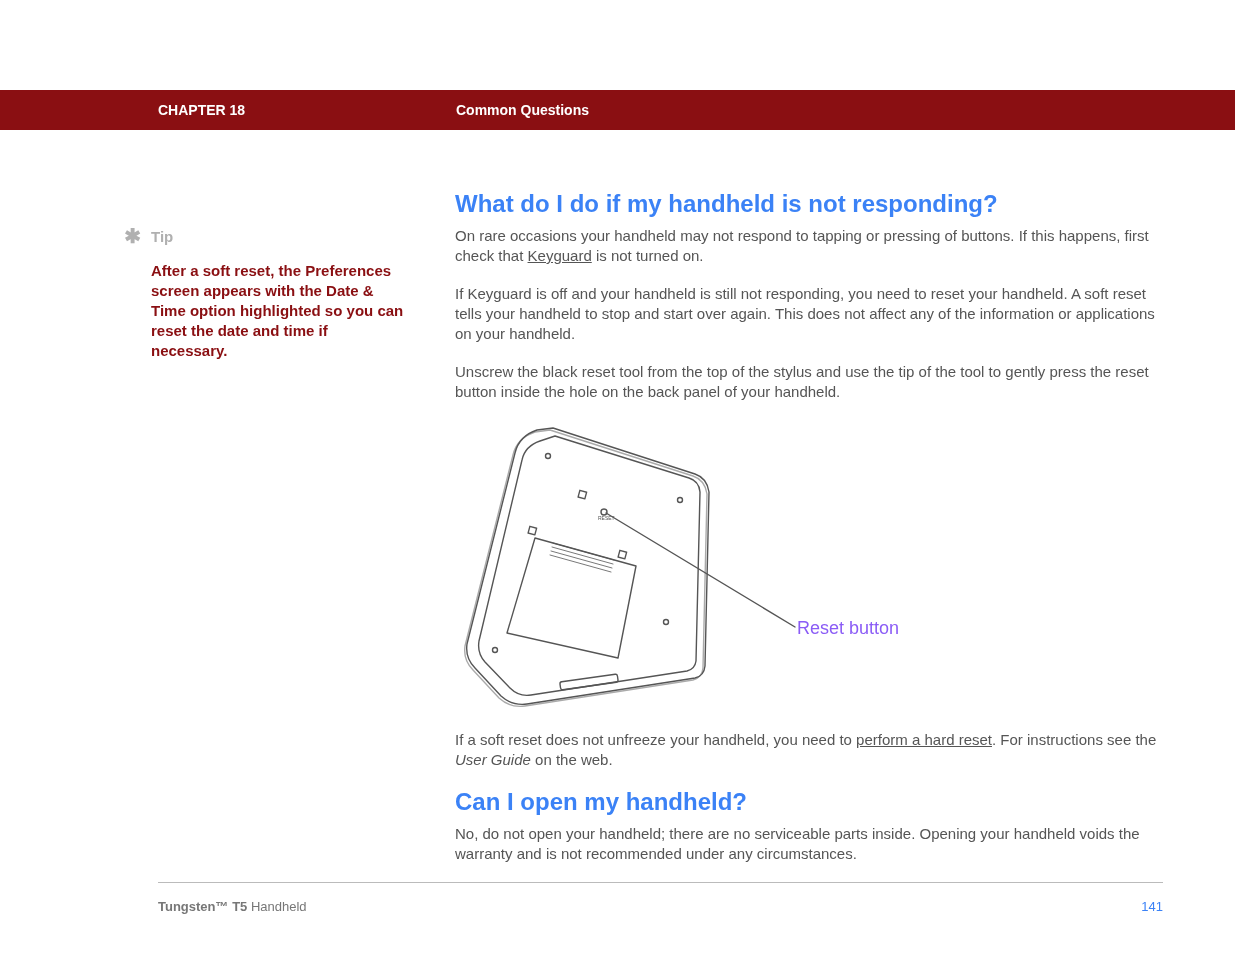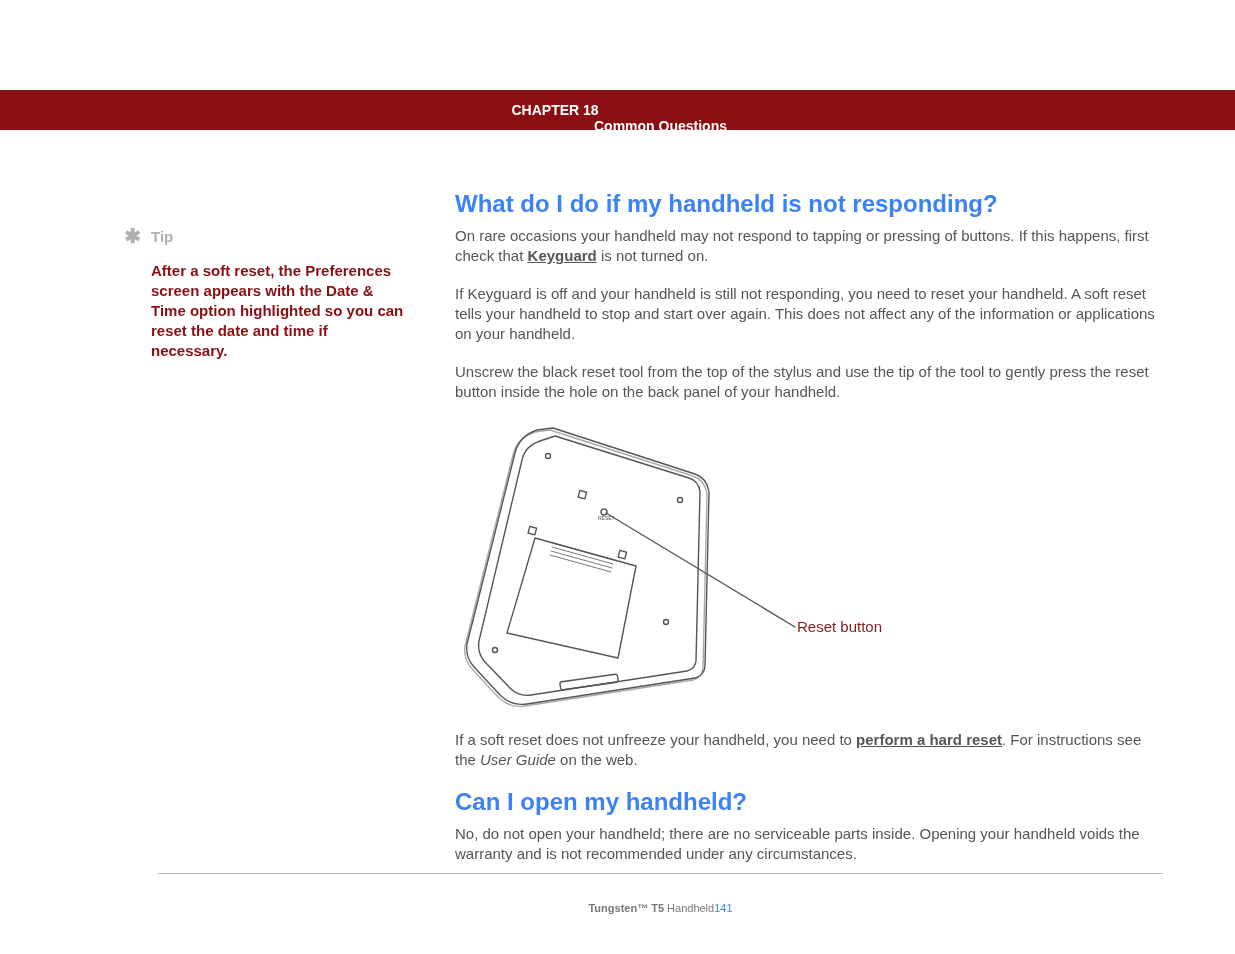--- a/index.html
+++ b/index.html
@@ -1,37 +1,37 @@
 <!DOCTYPE html>
 <html><head>
 <meta charset="utf-8">
 <style>
   * { box-sizing: border-box; margin: 0; padding: 0; }
   html, body { width: 1235px; height: 954px; background: #fff; font-family: Arial, Helvetica, sans-serif; color: #555; }
   .page { position: relative; width: 1235px; height: 954px; background: #fff; }
   .top-white { height: 90px; background: #fff; }
   .red-bar { background: #8a0f12; height: 40px; position: relative; }
-  .red-inner { position: absolute; left: 158px; top: 12px; width: 1005px; height: 40px; display: flex; align-items: center; color: #fff; font-size: 14px; flex-direction: column; }
+  .red-inner { position: absolute; left: 158px; top: 0; width: 1005px; height: 40px; display: flex; align-items: center; color: #fff; font-size: 14px; }
   .chapter { font-weight: bold; width: 298px; }
   .section { font-weight: bold; }
   .content { position: absolute; top: 190px; left: 0; width: 1235px; }
   .sidebar { position: absolute; left: 115px; top: 37px; width: 290px; }
   .tip-row { display: flex; align-items: flex-start; gap: 10px; }
   .star-icon { color: #b0b0b0; font-size: 20px; line-height: 20px; margin-top: -1px; font-weight: bold; flex: 0 0 26px; text-align: right; }
   .tip-block { flex: 1; }
   .tip-label { color: #b0b0b0; font-weight: bold; font-size: 15px; line-height: 20px; margin-bottom: 14px; }
   .tip-text { color: #8a0f12; font-weight: bold; font-size: 15px; line-height: 20px; }
   .main { position: absolute; left: 455px; top: 0; width: 710px; }
   h2 { color: #3b82f6; font-size: 24px; font-weight: bold; margin-bottom: 8px; }
   p.body { color: #555; font-size: 15px; line-height: 20px; margin-bottom: 18px; }
-  .link { color: #555; font-weight: bold; text-decoration: underline; }
+  .link { color: #555; font-weight: normal; text-decoration: underline; }
   .italic { font-style: italic; }
   .figure { position: relative; width: 710px; height: 290px; margin-bottom: 20px; }
   .device-svg { position: absolute; left: 0; top: 0; } 
-  .footer { position: absolute; left: 158px; bottom: 40px; width: 1005px; border-top: 1px solid #bbb; padding-top: 28px; display: flex; justify-content: center; font-size: 11px; color: #777; }
+  .footer { position: absolute; left: 158px; bottom: 40px; width: 1005px; border-top: 1px solid #bbb; padding-top: 16px; display: flex; justify-content: space-between; font-size: 13px; color: #777; }
   .footer .prod strong { font-weight: bold; color: #777; }
   .footer .pnum { color: #3b82f6; }
 </style>
 </head>
 <body>
 
 <div class="page">
   <div class="top-white"></div>
   <div class="red-bar">
     <div class="red-inner">
@@ -89,21 +89,21 @@
             <circle cx="40" cy="230" r="2.5"></circle>
             <circle cx="211" cy="202" r="2.5"></circle>
             <circle cx="225" cy="80" r="2.5"></circle>
             <circle cx="93" cy="36" r="2.5"></circle>
 
             <rect x="105" y="258" width="58" height="8" rx="2" transform="rotate(-8 134 262)"></rect>
 
             <line x1="151" y1="93" x2="340" y2="207"></line>
           </g>
         </svg>
-        <div style="position:absolute; left:342px; top:198px; font-size:15px; color:#7f1d1d;">Reset button</div>
+        <div style="position:absolute; left:342px; top:198px; font-size:18px; color:#8b5cf6;">Reset button</div>
       </div>
 
       <p class="body">
         <span>If a soft reset does not unfreeze your handheld, you need to </span><a class="link">perform a hard reset</a><span>. For instructions see the </span><span class="italic">User Guide</span><span> on the web.</span>
       </p>
 
       <h2 style="margin-top:8px;">Can I open my handheld?</h2>
       <p class="body">No, do not open your handheld; there are no serviceable parts inside. Opening your handheld voids the warranty and is not recommended under any circumstances.</p>
     </div>
   </div>

